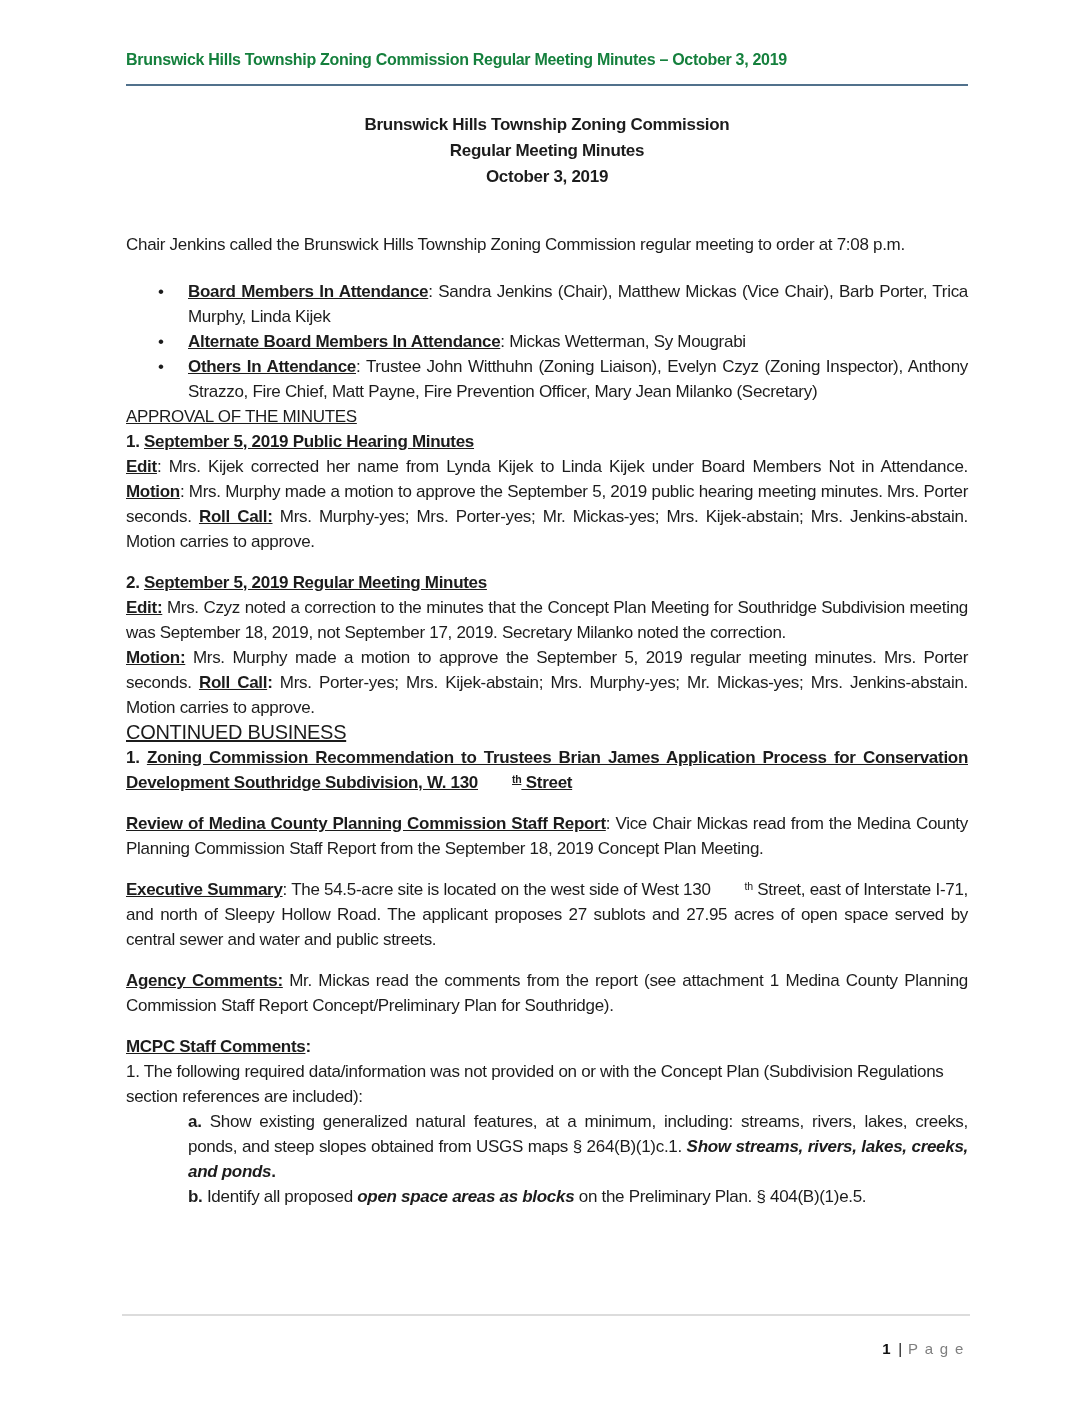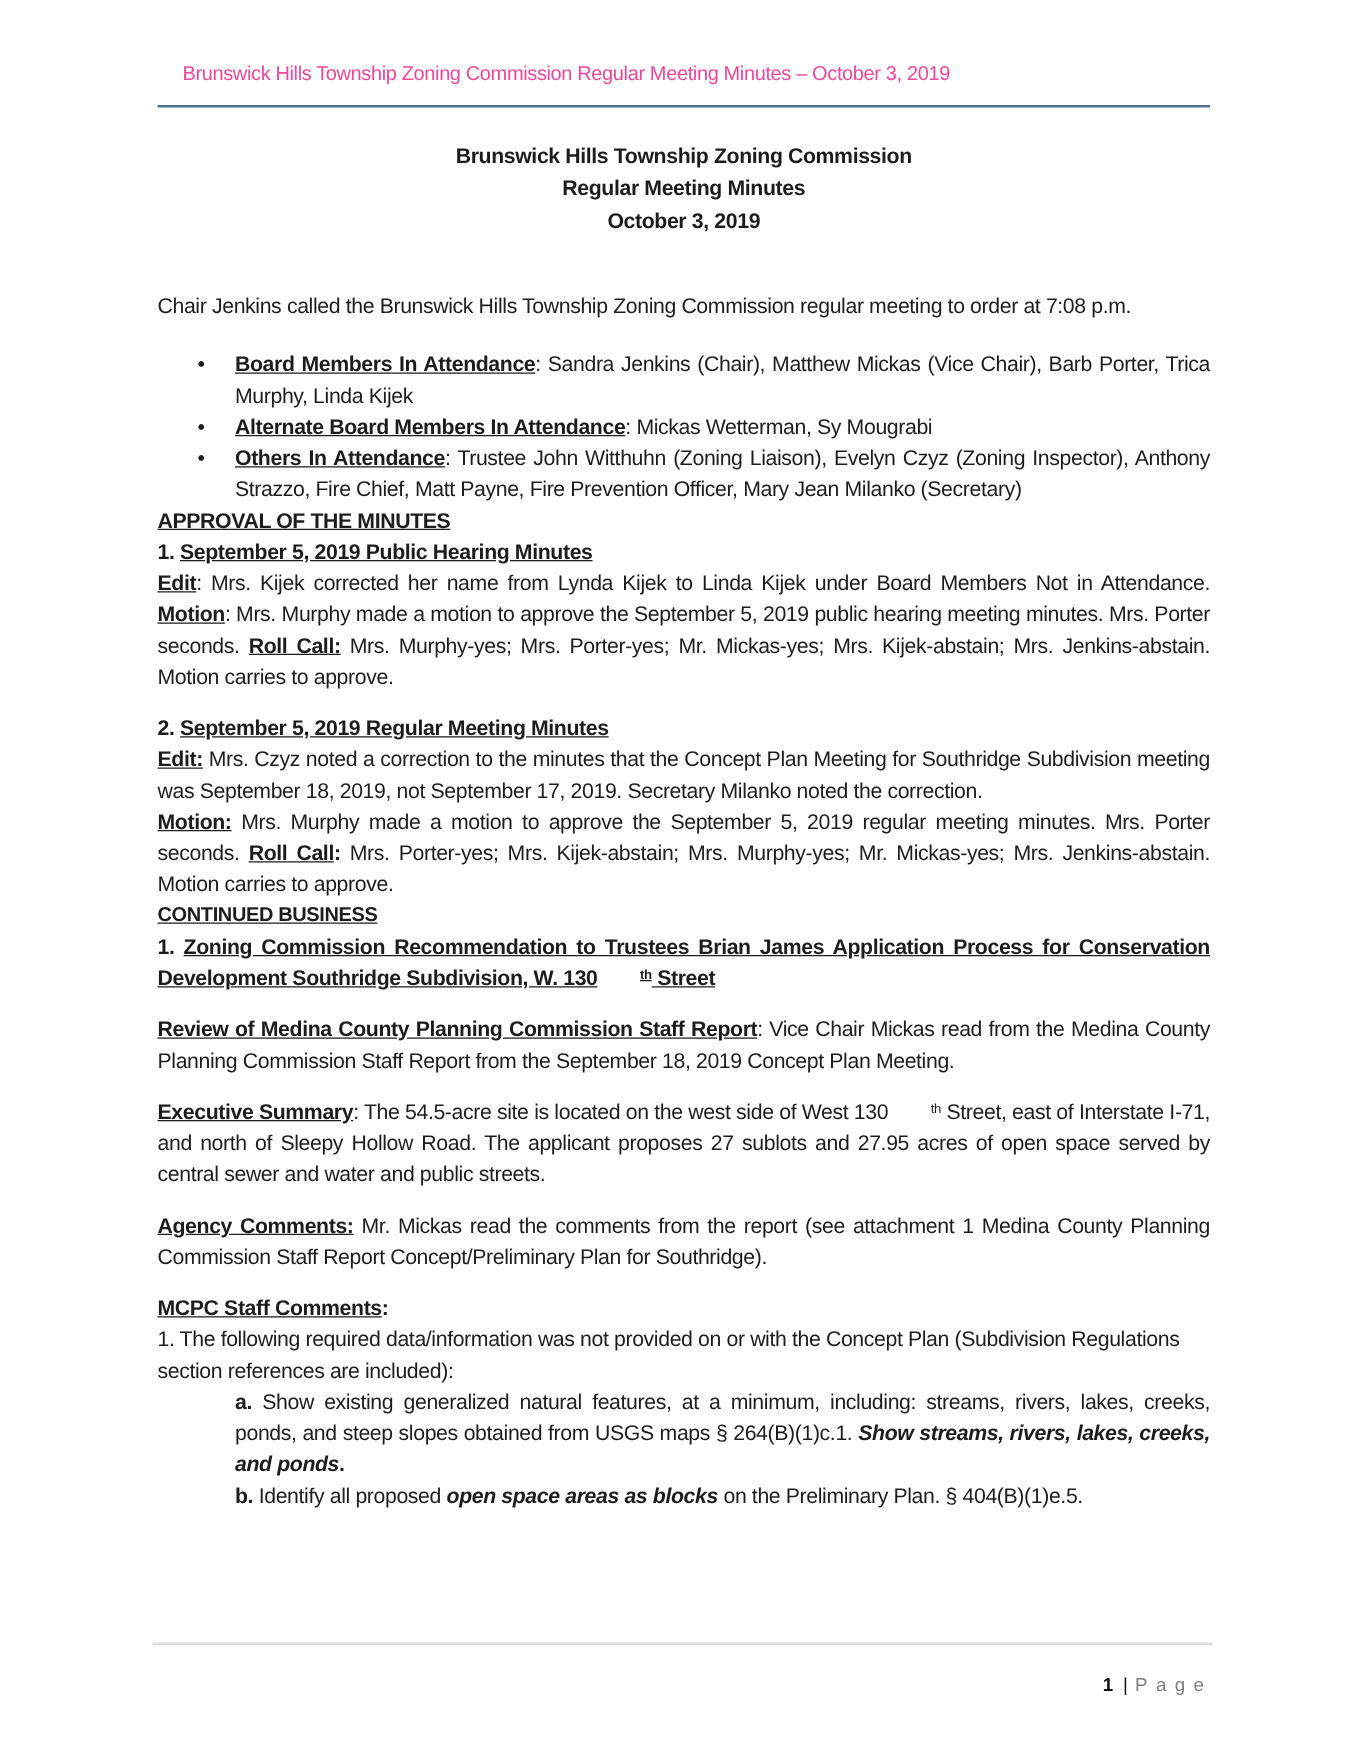--- a/index.html
+++ b/index.html
@@ -17,25 +17,24 @@
     padding: 50px 120px 0 126px;
     overflow: hidden;
   }
   
   .b   { font-weight: bold; }
   .u   { text-decoration: underline; }
   .i   { font-style: italic; }
   .sup { font-size: 0.62em; vertical-align: 0.45em; line-height: 0; padding-left: 34px; }
 
   .hdr-text {
-    font-weight: normal;
+    font-weight: bold;
     font-size: 16px;
-    color: #ec4899;
+    color: #15803d;
     line-height: 20px;
-    margin-left: 20px;
   }
   .hdr-rule {
     border: none;
     border-top: 2px solid #51718c;
     margin: 14px 0 0 0;
   }
   .title-block {
     margin-top: 26px;
     text-align: center;
     font-weight: bold;
@@ -52,21 +51,21 @@
   .bullet .marker {
     position: absolute;
     left: 32px;
     top: 0;
   }
 
   .para  { margin: 0; text-align: justify; }
   .para-left { margin: 0; text-align: left; }
   .g1 { margin-top: 16px; }  
   .g2 { margin-top: 38px; }  
-  .heading { font-weight: bold; margin: 0; }
+  .heading { font-weight: normal; margin: 0; }
   .heading .hu { text-decoration: underline; }
   .indent1 { margin-left: 62px; }
 
   .page-footer {
     position: absolute;
     left: 122px;
     right: 118px;
     top: 1314px;
   }
   .footer-rule {
@@ -116,21 +115,21 @@
 
   <h2 class="heading g2" style="font-size:17px;"><span class="hu">APPROVAL OF THE MINUTES</span></h2>
 
   <p class="para"><span class="b">1.</span><span class="b">   </span><span class="b u">September 5, 2019 Public Hearing Minutes</span></p>
   <p class="para"><span class="b u">Edit</span><span>:   Mrs. Kijek corrected her name from Lynda Kijek to Linda Kijek under Board Members Not in Attendance. </span><span class="b u">Motion</span><span>:  Mrs. Murphy made a motion to approve the September 5, 2019 public hearing meeting minutes. Mrs. Porter seconds.  </span><span class="b u">Roll Call:</span><span> Mrs. Murphy-yes; Mrs. Porter-yes; Mr. Mickas-yes; Mrs. Kijek-abstain; Mrs. Jenkins-abstain.  Motion carries to approve.</span></p>
 
   <p class="para g1"><span class="b">2. </span><span class="b u">September 5, 2019 Regular Meeting Minutes</span></p>
   <p class="para"><span class="b u">Edit:</span><span> Mrs. Czyz noted a correction to the minutes that the Concept Plan Meeting for Southridge Subdivision meeting was September 18, 2019, not September 17, 2019.  Secretary Milanko noted the correction.</span></p>
   <p class="para"><span class="b u">Motion:</span><span>  Mrs. Murphy made a motion to approve the September 5, 2019 regular meeting minutes.  Mrs. Porter seconds. </span><span class="b u">Roll Call</span><span class="b">:</span><span>  Mrs. Porter-yes; Mrs. Kijek-abstain; Mrs. Murphy-yes; Mr. Mickas-yes; Mrs. Jenkins-abstain.  Motion carries to approve.</span></p>
 
-  <h2 class="heading g1" style="font-size:16px;"><span class="hu">CONTINUED BUSINESS</span></h2>
+  <h2 class="heading g1" style="font-size:20px;"><span class="hu">CONTINUED BUSINESS</span></h2>
 
   <p class="para"><span class="b">1. </span><span class="b u">Zoning Commission Recommendation to Trustees Brian James Application Process for Conservation Development Southridge Subdivision, W. 130</span><span class="b u sup">th</span><span class="b u"> Street</span></p>
 
   <p class="para g1"><span class="b u">Review of Medina County Planning Commission Staff Report</span><span>: Vice Chair Mickas read from the Medina County Planning Commission Staff Report from the September 18, 2019 Concept Plan Meeting.</span></p>
 
   <p class="para g1"><span class="b u">Executive Summary</span><span>:  The 54.5-acre site is located on the west side of West 130</span><span class="sup">th</span><span> Street, east of Interstate I-71, and north of Sleepy Hollow Road.  The applicant proposes 27 sublots and 27.95 acres of open space served by central sewer and water and public streets.</span></p>
 
   <p class="para g1"><span class="b u">Agency Comments:</span><span> Mr. Mickas read the comments from the report (see attachment 1 Medina County Planning Commission Staff Report Concept/Preliminary Plan for Southridge).</span></p>
 
   <p class="para g1"><span class="b u">MCPC Staff Comments</span><span class="b">:</span></p>

